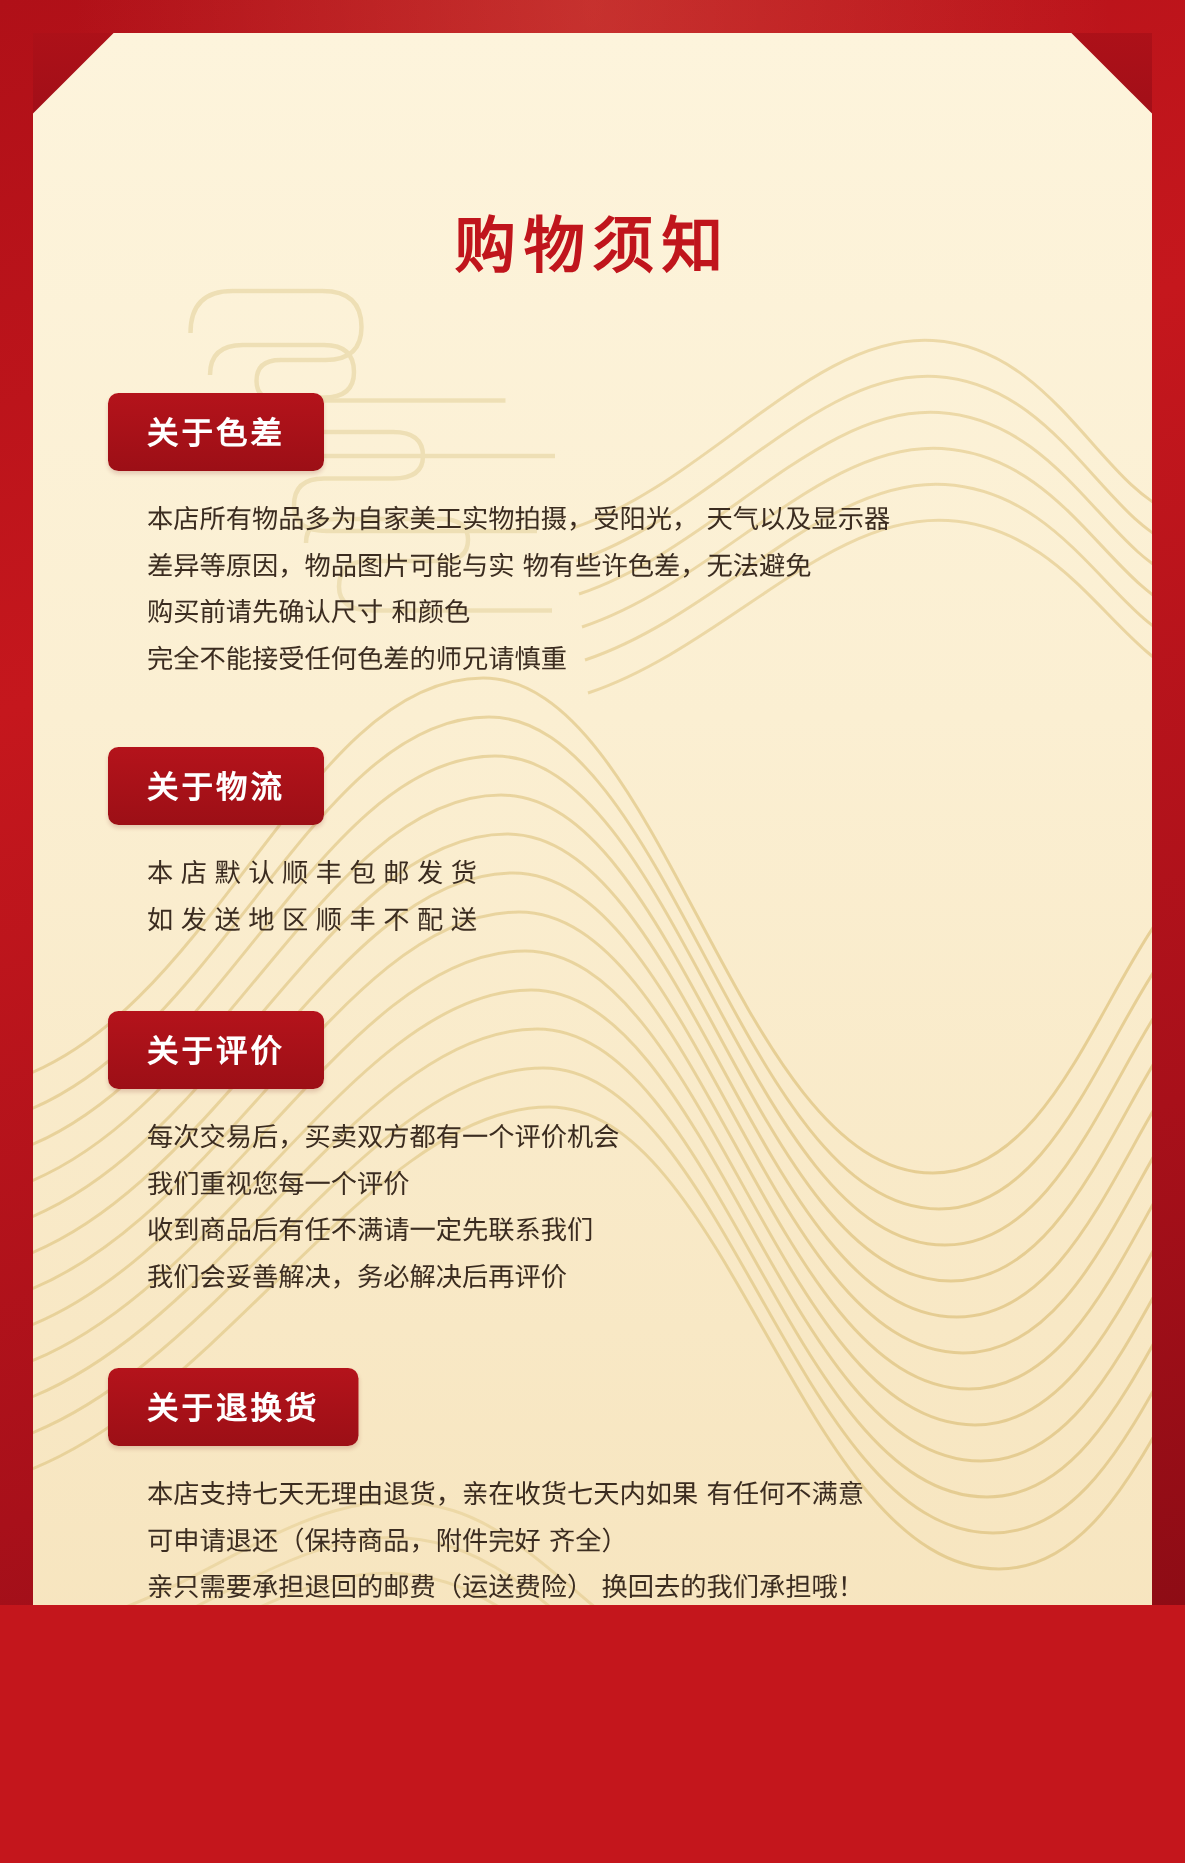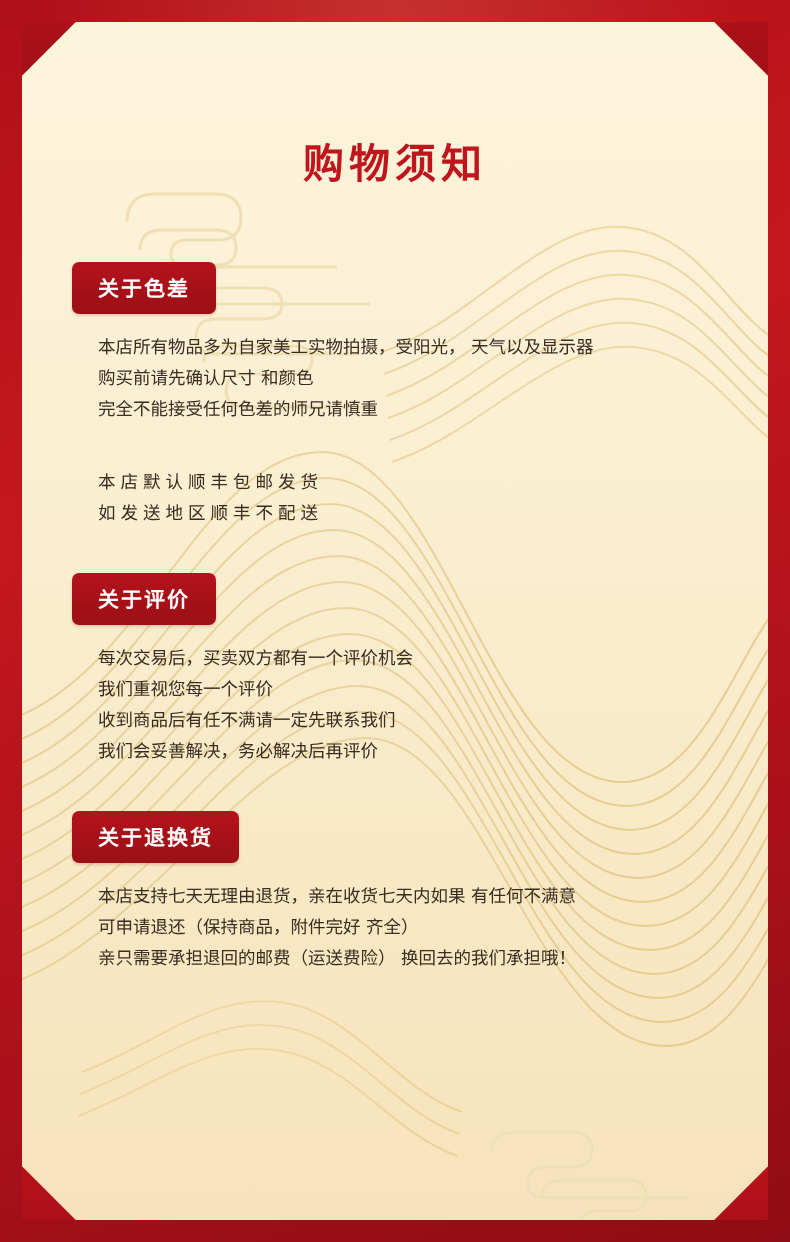--- a/index.html
+++ b/index.html
@@ -11,21 +11,21 @@
     height: 1242px;
     font-family: "Liberation Sans", "DejaVu Sans", sans-serif;
     background: #c4161c;
     overflow: hidden;
   }
 
   
   .page {
     position: relative;
     width: 790px;
-    height: 1242px;
+    height: 1070px;
     background:
       linear-gradient(160deg, #b01018 0%, #c5171d 35%, #a8101a 75%, #8e0c15 100%);
     overflow: hidden;
   }
   .page::before {
     
     content: "";
     position: absolute;
     inset: 0;
     background: radial-gradient(ellipse at 50% 0%, rgba(255,160,120,0.22), rgba(0,0,0,0) 62%);
@@ -201,26 +201,28 @@
       </div>
 
     <div class="content">
 
       <h1 class="title">购物须知</h1>
 
       <div class="section sec-1">
         <div class="tag">关于色差</div>
         <div class="body-text">
           <p>本店所有物品多为自家美工实物拍摄，受阳光， 天气以及显示器</p>
+          <p>差异等原因，物品图片可能与实 物有些许色差，无法避免</p>
           <p>购买前请先确认尺寸 和颜色</p>
           <p>完全不能接受任何色差的师兄请慎重</p>
         </div>
       </div>
 
       <div class="section sec-2">
+        <div class="tag">关于物流</div>
         <div class="body-text">
           <p class="spaced">本店默认顺丰包邮发货</p>
           <p class="spaced">如发送地区顺丰不配送</p>
         </div>
       </div>
 
       <div class="section sec-4">
         <div class="tag">关于评价</div>
         <div class="body-text">
           <p>每次交易后，买卖双方都有一个评价机会</p>

